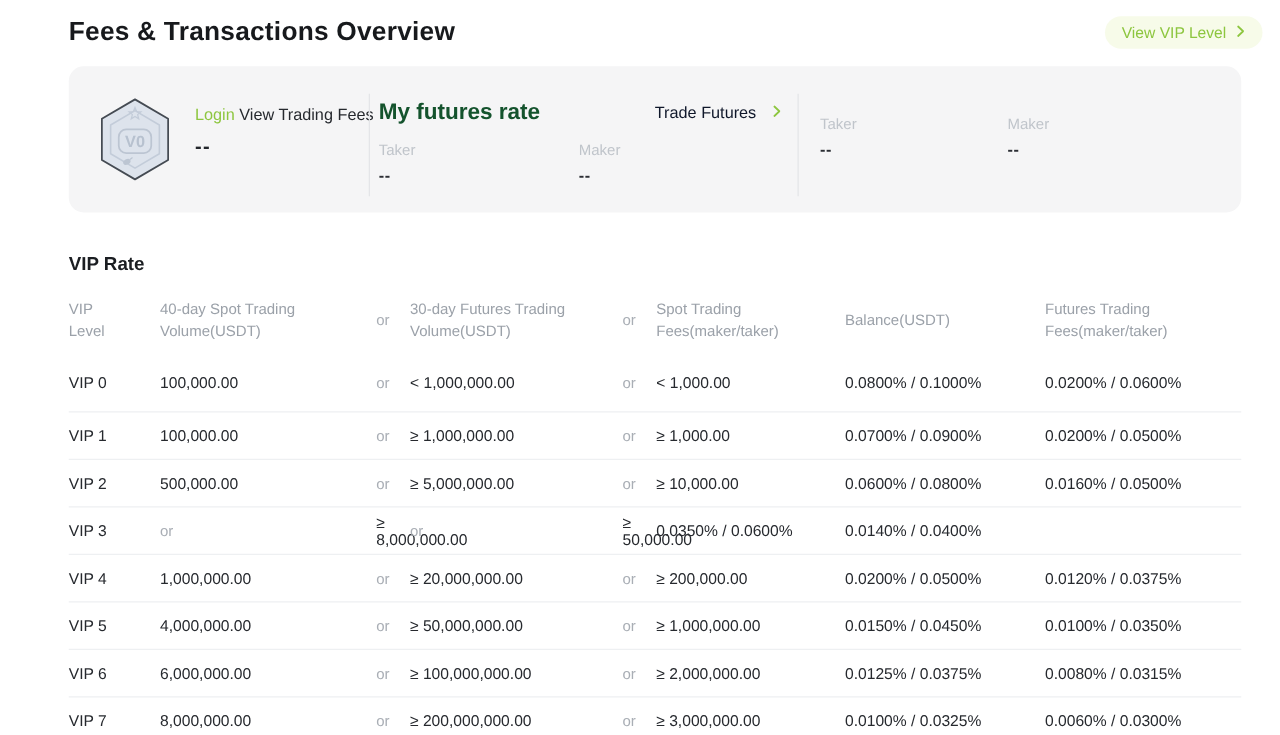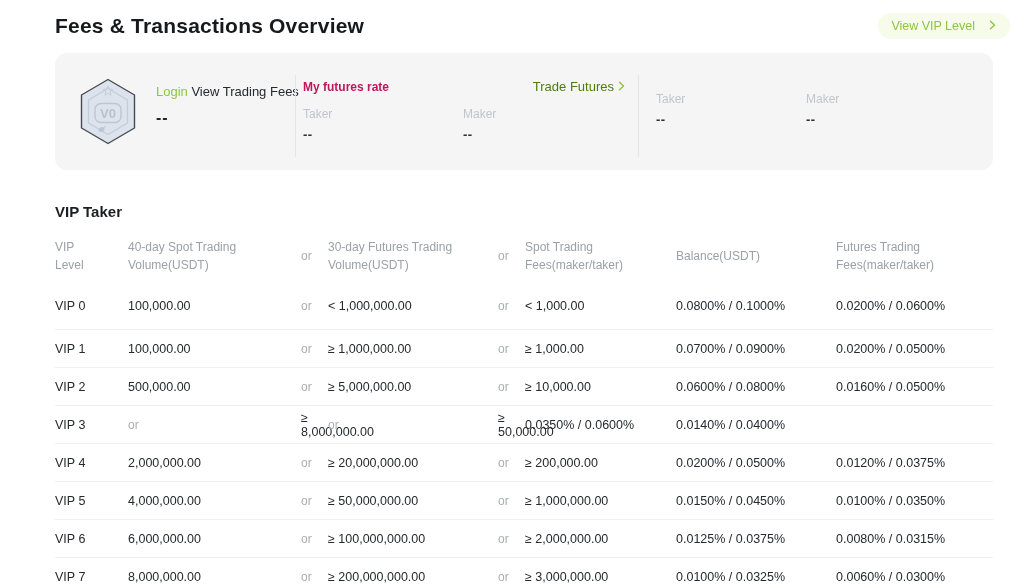--- a/index.html
+++ b/index.html
@@ -11,21 +11,21 @@
     position: relative;
   }
 
   
   .page-header {
     display: flex; justify-content: space-between; align-items: center;
     margin: 12px 14px 0 55px; height: 28px;
   }
   .page-title { font-size: 21px; font-weight: 700; color: #17191c; letter-spacing: .2px; }
   .vip-pill {
-    display: inline-flex; align-items: flex-start; gap: 13px;
+    display: inline-flex; align-items: flex-start; gap: 7px;
     background: #f7fbe9; color: #8dc63f;
     font-size: 12.5px; font-weight: 500;
     padding: 6px 13px; border-radius: 15px; border: none; cursor: pointer;
     font-family: "Liberation Sans", sans-serif;
   }
 
   
   .panel {
     margin: 13px 31px 0 55px; height: 117px;
     background: #f5f5f6; border-radius: 12px;
@@ -37,24 +37,24 @@
   .login-line { font-size: 13px; color: #26292e; white-space: nowrap; }
   .login-link { color: #8dc63f; text-decoration: none; cursor: pointer; }
   .login-value { margin-top: 10px; font-size: 16px; font-weight: 800; color: #23262b; letter-spacing: 1px; }
 
   .v-divider { width: 1px; background: #e4e5e8; margin: 22px 0 13px 0; }
 
   .rate-sec { padding-top: 26px; }
   .rate-sec.futures { width: 342px; padding-left: 7px; padding-right: 12px; }
   .rate-sec.spot { flex: 1; padding-left: 17px; padding-right: 20px; }
   .rate-head { display: flex; justify-content: space-between; align-items: center; }
-  .rate-title { font-size: 12px; font-weight: 700; color: #be185d; }
+  .rate-title { font-size: 18px; font-weight: 700; color: #14532d; }
   .trade-link {
-    display: inline-flex; align-items: center; gap: 3px;
-    color: #4d7c0f; font-size: 13px; text-decoration: none; cursor: pointer; text-align: right;
+    display: inline-flex; align-items: center; gap: 12px;
+    color: #0f172a; font-size: 13px; text-decoration: none; cursor: pointer; text-align: right;
   }
   .tm-row { display: flex; margin-top: 13px; }
   .tm-col { width: 160px; }
   .rate-sec.spot .tm-col { width: 150px; }
   .tm-label { font-size: 12px; color: #c0c5cb; }
   .tm-value { margin-top: 6px; font-size: 13px; font-weight: 600; color: #2b2e34; letter-spacing: .5px; }
 
   
   .section-title { margin: 33px 0 0 55px; font-size: 15px; font-weight: 700; color: #1b1e22; }
 
@@ -152,21 +152,21 @@
         <div class="tm-value">--</div>
       </div>
       <div class="tm-col">
         <div class="tm-label">Maker</div>
         <div class="tm-value">--</div>
       </div>
     </div>
   </div>
 </div>
 
-<div class="section-title">VIP Taker</div>
+<div class="section-title">VIP Rate</div>
 
 <div class="table">
   <div class="tgrid thead">
     <div class="c"><span class="hwrap hw-level">VIP Level</span></div>
     <div class="c"><span class="hwrap hw-spotvol">40-day Spot Trading Volume(USDT)</span></div>
     <div class="c or">or</div>
     <div class="c"><span class="hwrap hw-futvol">30-day Futures Trading Volume(USDT)</span></div>
     <div class="c or">or</div>
     <div class="c"><span class="hwrap hw-fees">Spot Trading Fees(maker/taker)</span></div>
     <div class="c">Balance(USDT)</div>
@@ -211,21 +211,21 @@
     <div class="c or">or</div>
     <div class="c">≥ 8,000,000.00</div>
     <div class="c or">or</div>
     <div class="c">≥ 50,000.00</div>
     <div class="c">0.0350% / 0.0600%</div>
     <div class="c">0.0140% / 0.0400%</div>
   </div>
 
   <div class="tgrid trow">
     <div class="c level">VIP 4</div>
-    <div class="c">2,000,000.00</div>
+    <div class="c">1,000,000.00</div>
     <div class="c or">or</div>
     <div class="c">≥ 20,000,000.00</div>
     <div class="c or">or</div>
     <div class="c">≥ 200,000.00</div>
     <div class="c">0.0200% / 0.0500%</div>
     <div class="c">0.0120% / 0.0375%</div>
   </div>
 
   <div class="tgrid trow">
     <div class="c level">VIP 5</div>

